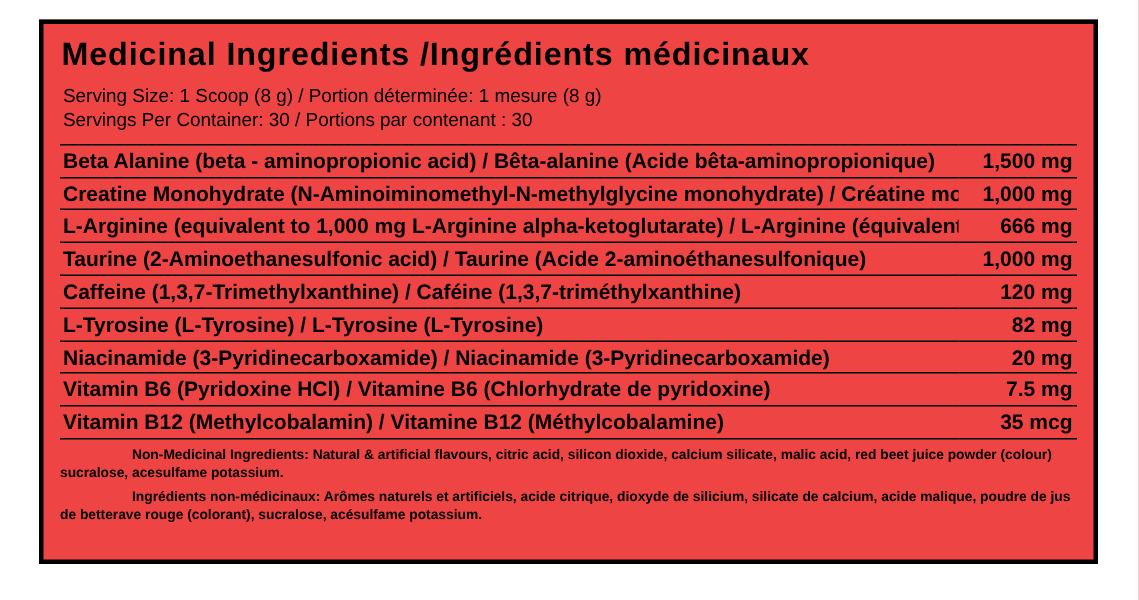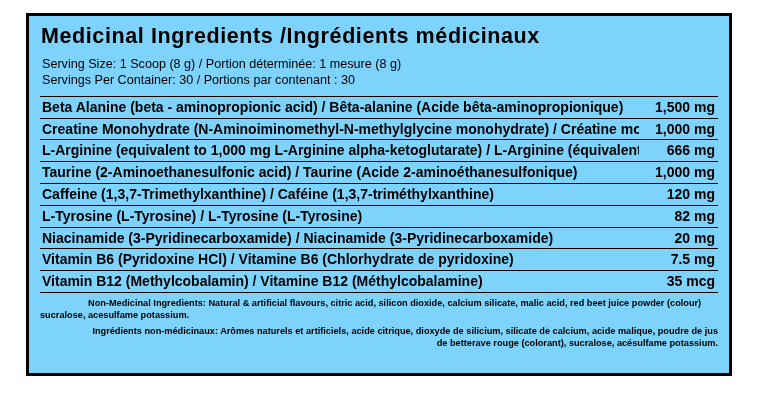--- a/index.html
+++ b/index.html
@@ -15,21 +15,21 @@
     overflow: hidden;
   }
   .panel {
     position: absolute;
     left: 26px;
     top: 13px;
     width: 706px;
     box-sizing: border-box;
     border: 3px solid #000000;
     padding: 9px 11px 8px 11px;
-    background: #7dd3fc;
+    background: #ef4444;
   }
   .title {
     font-size: 21.5px;
     font-weight: bold;
     letter-spacing: 0.6px;
     line-height: 1.1;
     margin: 0 0 7px 1px;
     white-space: nowrap;
   }
   .serving-line {
@@ -70,21 +70,20 @@
   .footer {
     margin-top: 5px;
     font-size: 9.2px;
     line-height: 1.25;
   }
   .footer p {
     margin: 0 0 5px 0;
   }
   .footer p:last-child {
     margin-bottom: 16px;
-    text-align: right;
   }
   .footer .lead {
     font-weight: bold;
   }
   .footer .body {
     font-weight: bold;
   }
   .nm-en, .nm-fr {
     font-weight: bold;
     padding-left: 48px;

